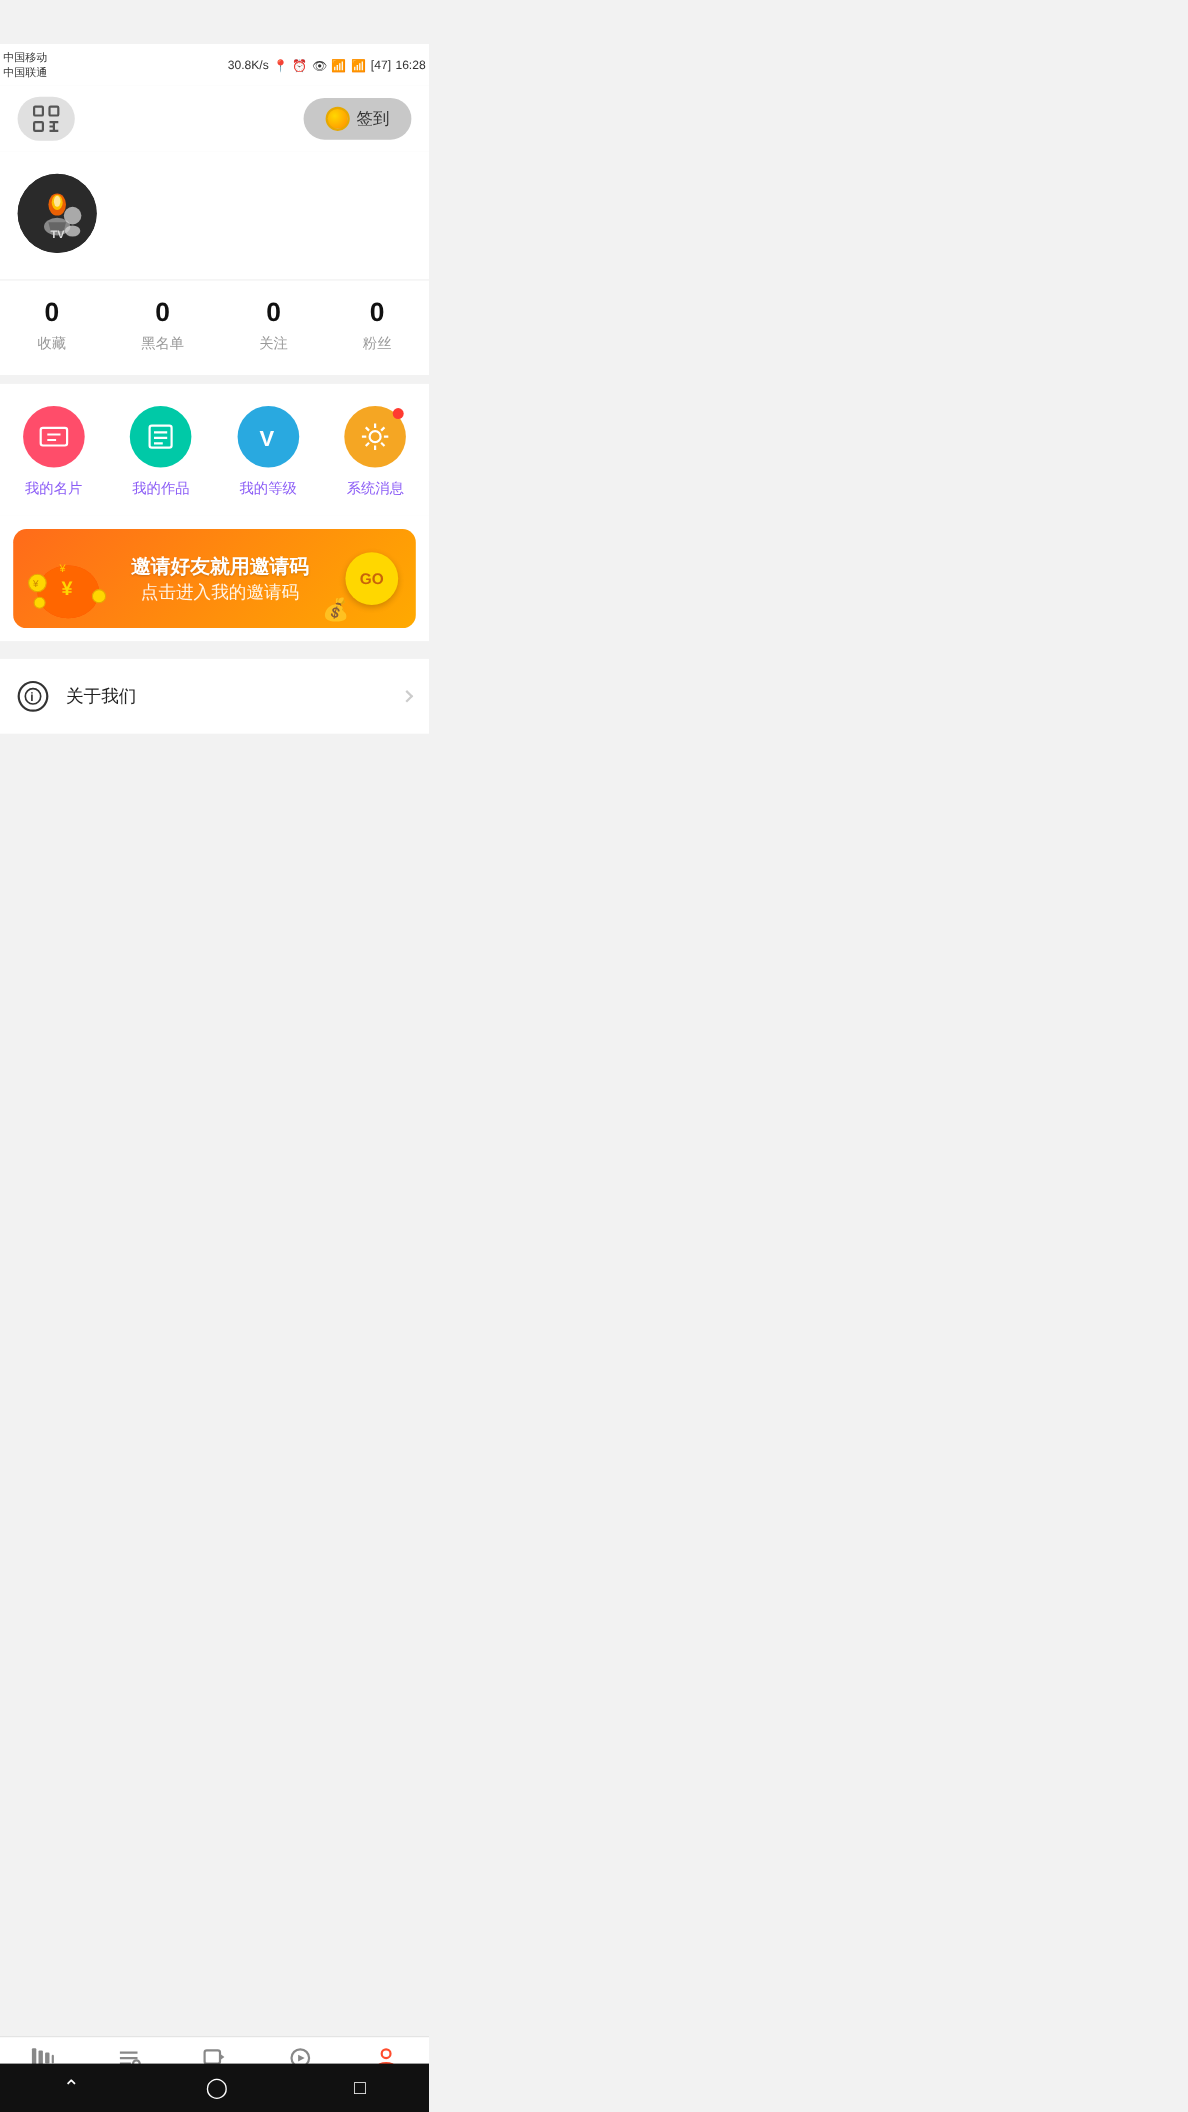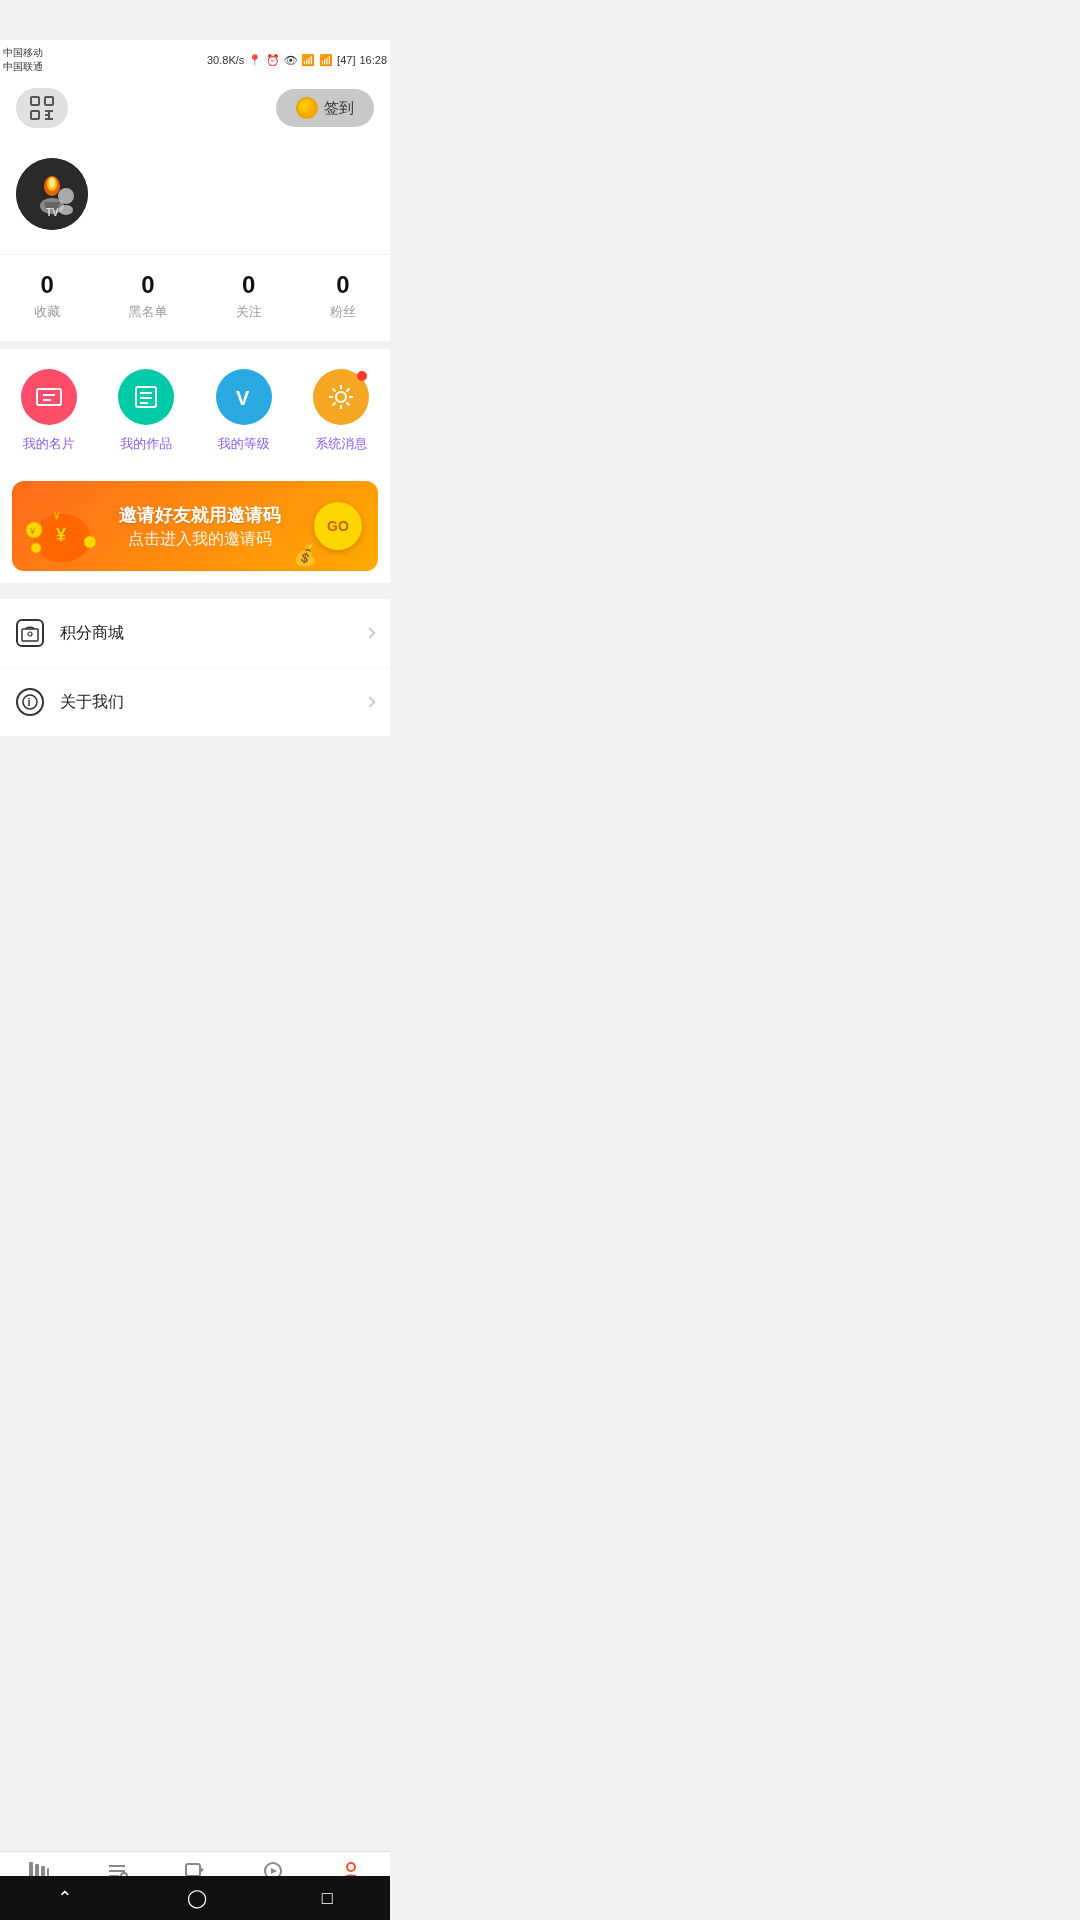--- a/index.html
+++ b/index.html
@@ -515,31 +515,20 @@
         </div>
       </div>
       <div class="coins-decoration">💰</div>
     </div>
   </div>
 
   <div class="divider"></div>
 
   <div class="menu-list">
     <div class="menu-list-item">
-      <div class="list-icon">
-        <svg width="18" height="18" viewBox="0 0 18 18" fill="none">
-          <rect x="1" y="5" width="16" height="12" rx="1" stroke="#333" stroke-width="1.5" fill="none"></rect>
-          <path d="M5 5 C5 2.5 13 2.5 13 5" stroke="#333" stroke-width="1.5" fill="none"></path>
-          <circle cx="9" cy="10" r="2" stroke="#333" stroke-width="1.2" fill="none"></circle>
-        </svg>
-      </div>
-      <span class="list-text">积分商城</span>
-      <div class="list-chevron"></div>
-    </div>
-    <div class="menu-list-item">
       <div class="list-icon circle">
         <svg width="18" height="18" viewBox="0 0 18 18" fill="none">
           <circle cx="9" cy="9" r="7" stroke="#333" stroke-width="1.5" fill="none"></circle>
           <text x="6.5" y="13" font-size="11" fill="#333" font-weight="bold">i</text>
         </svg>
       </div>
       <span class="list-text">关于我们</span>
       <div class="list-chevron"></div>
     </div>
   </div>

